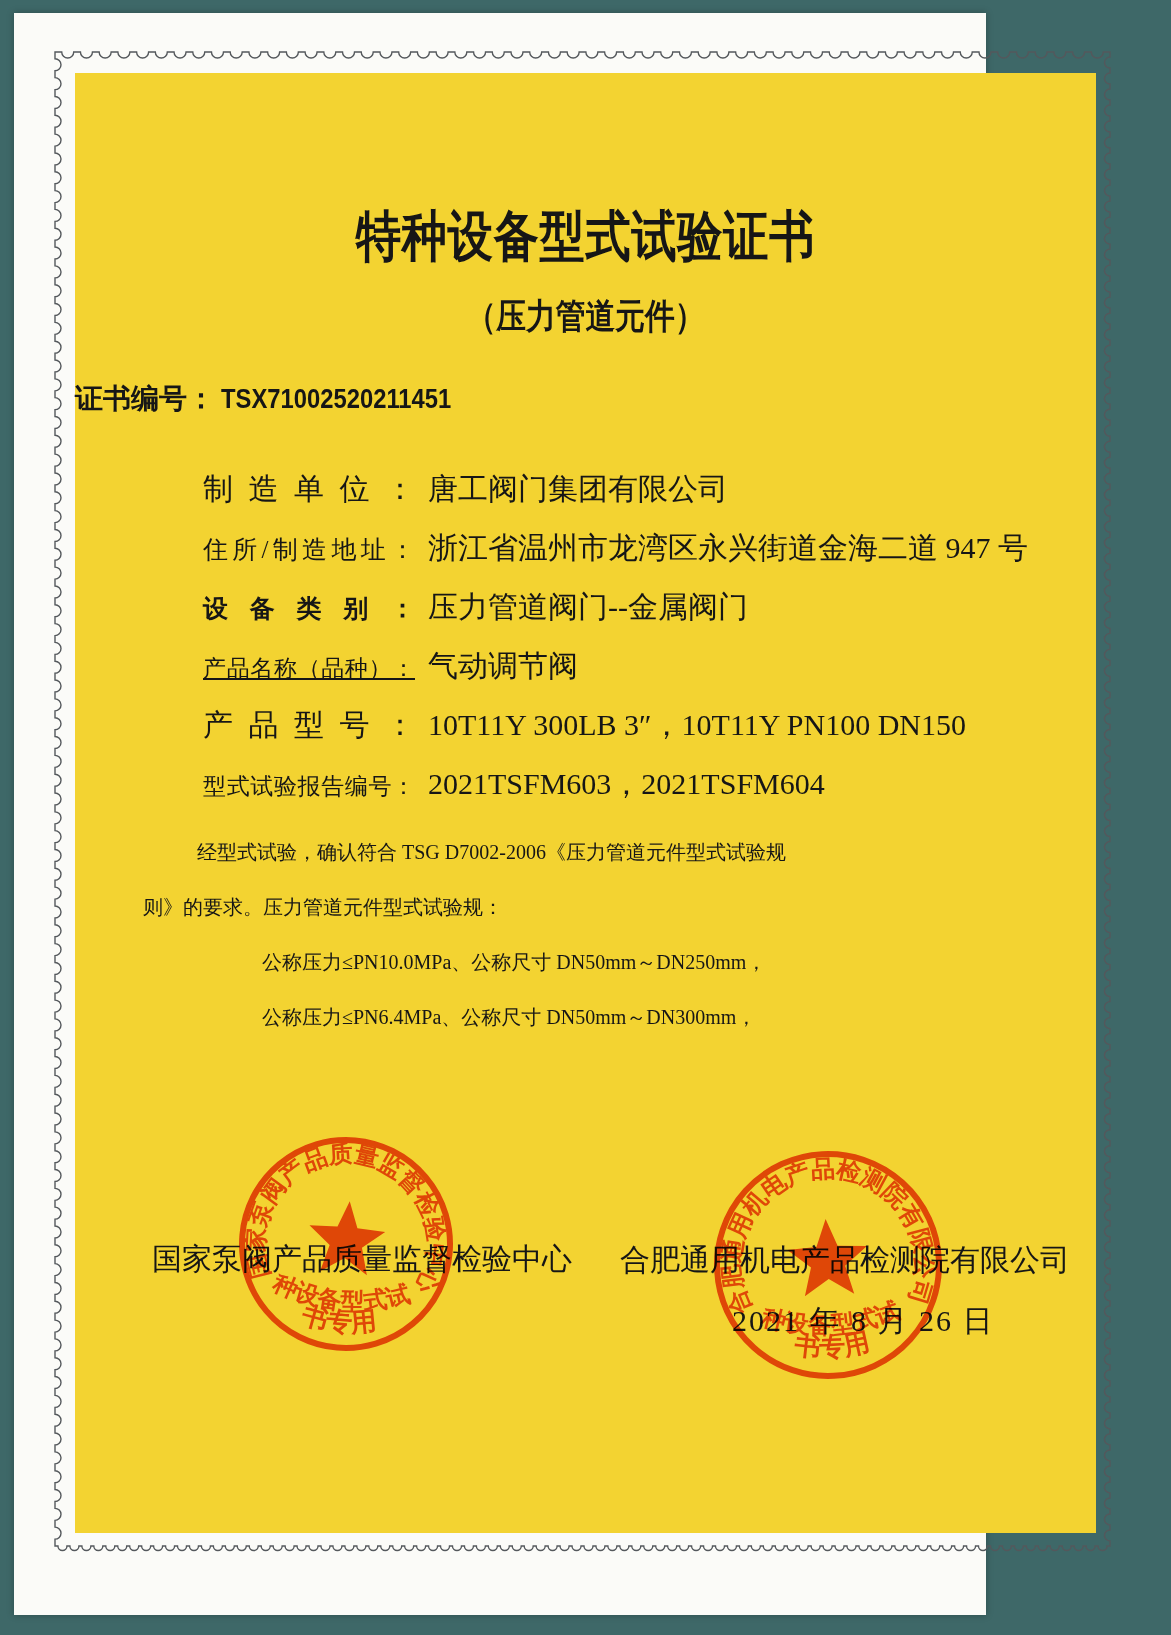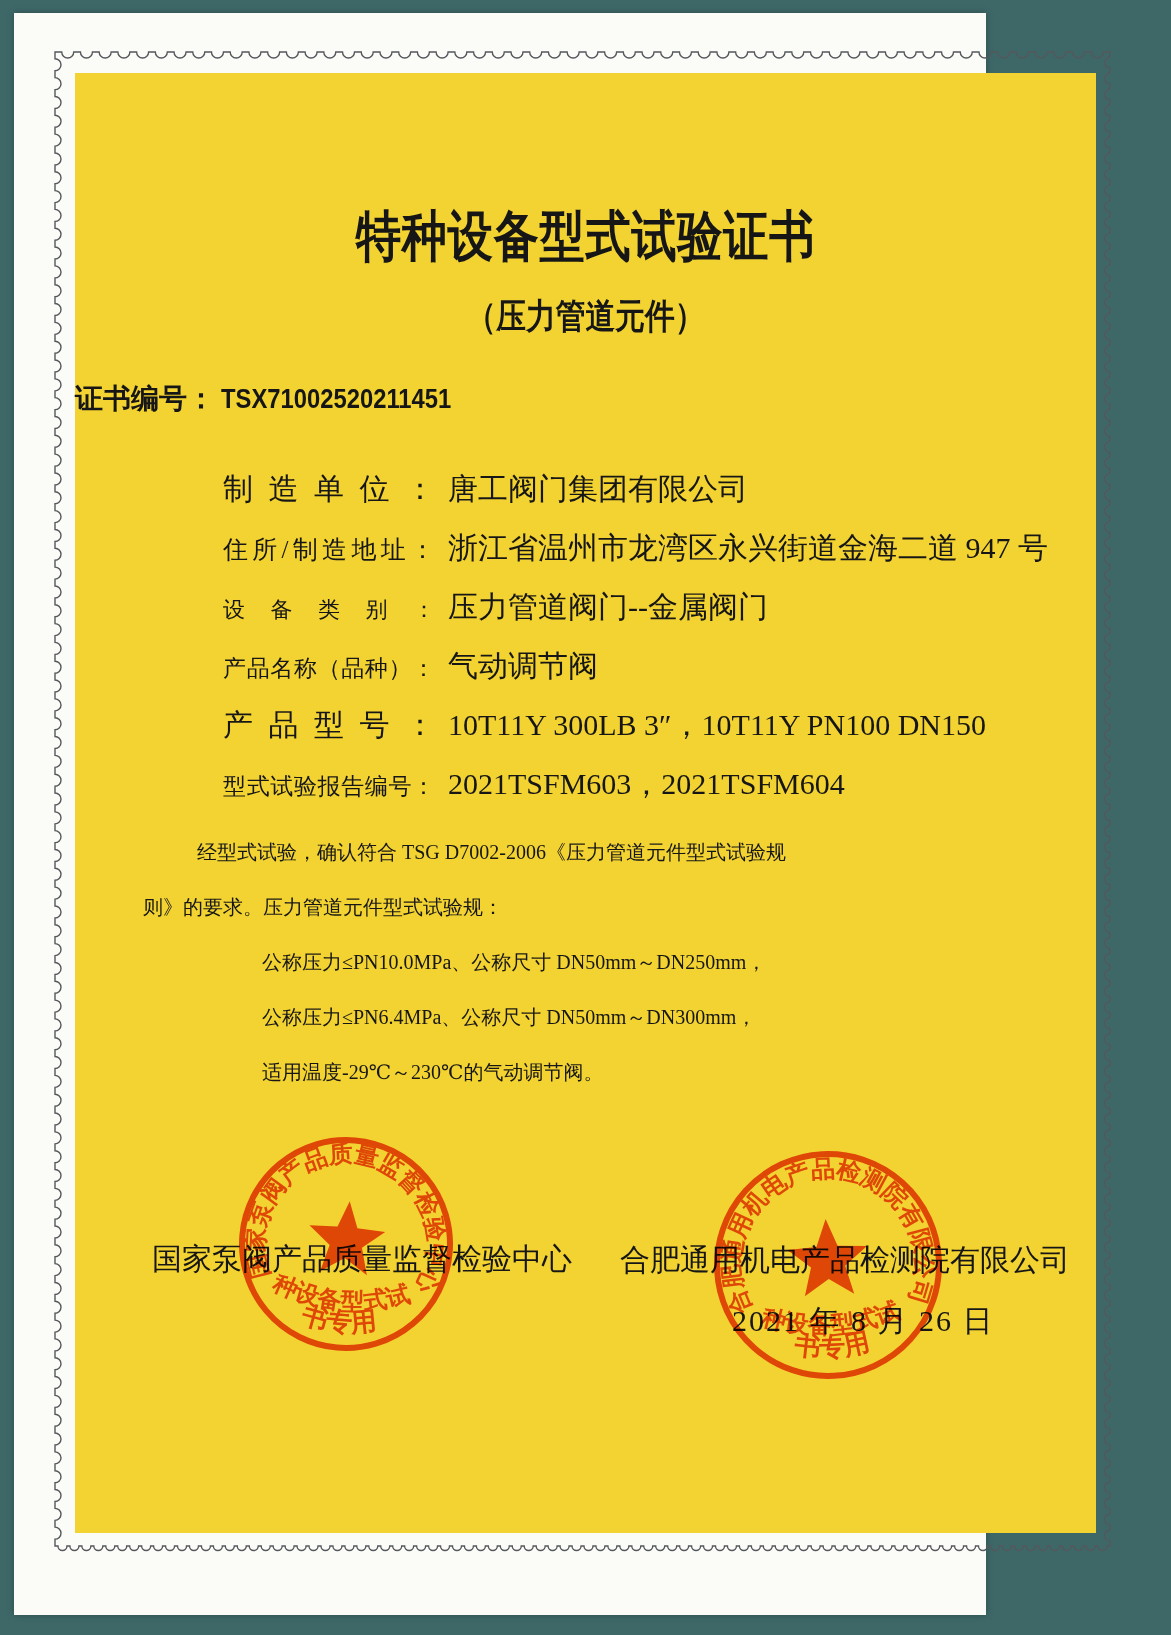--- a/index.html
+++ b/index.html
@@ -39,21 +39,21 @@
     position:absolute;top:224px;left:0;width:100%;
     text-align:center;font-size:35px;font-weight:600;line-height:40px;
     transform:scaleX(.85);
   }
   .certno{
     position:absolute;top:307px;left:0;width:100%;
     text-align:left;font-size:28px;font-weight:bold;line-height:38px;
     font-family:"Liberation Sans","DejaVu Sans",sans-serif;
   }
   .certno-val{display:inline-block;transform:scaleX(.85);transform-origin:0 50%;margin-left:6px;letter-spacing:0;}
-  .fields{position:absolute;top:386px;left:128px;right:28px;margin-left:20px;}
+  .fields{position:absolute;top:386px;left:128px;right:28px;}
   .frow{height:59px;line-height:59px;font-size:30px;white-space:nowrap;}
   .flabel{
     display:inline-block;width:212px;white-space:nowrap;
     text-align:justify;text-align-last:justify;vertical-align:baseline;
   }
   .fvalue{margin-left:13px;}
   .statement{position:absolute;top:752px;left:68px;right:30px;font-size:20px;line-height:55px;}
   .sline{white-space:nowrap;}
   .sline.indent{padding-left:54px;}
   .sline.spec{padding-left:119px;}
@@ -84,32 +84,31 @@
   <div class="cert">
 
     <div class="title">特种设备型式试验证书</div>
     <div class="subtitle">（压力管道元件）</div>
 
     <div class="certno"><span>证书编号：</span><span class="certno-val">TSX71002520211451</span></div>
 
     <div class="fields">
       <div class="frow"><span class="flabel" style="font-size: 30px;">制造单位：</span><span class="fvalue">唐工阀门集团有限公司</span></div>
       <div class="frow"><span class="flabel" style="font-size: 25px;">住所/制造地址：</span><span class="fvalue">浙江省温州市龙湾区永兴街道金海二道 947 号</span></div>
-      <div class="frow"><span class="flabel" style="font-size: 22px;">设备类别：</span><span class="fvalue">压力管道阀门--金属阀门</span></div>
-      <div class="frow"><span class="flabel" style="font-size: 23px;">产品名称（品种）：</span><span class="fvalue">气动调节阀</span></div>
+      <div class="frow"><span class="flabel" style="font-size: 25px; font-weight: bold;">设备类别：</span><span class="fvalue">压力管道阀门--金属阀门</span></div>
+      <div class="frow"><span class="flabel" style="font-size: 23px; text-decoration: underline;">产品名称（品种）：</span><span class="fvalue">气动调节阀</span></div>
       <div class="frow"><span class="flabel" style="font-size: 30px;">产品型号：</span><span class="fvalue">10T11Y 300LB 3″，10T11Y PN100 DN150</span></div>
       <div class="frow"><span class="flabel" style="font-size: 23px;">型式试验报告编号：</span><span class="fvalue">2021TSFM603，2021TSFM604</span></div>
     </div>
 
     <div class="statement">
       <div class="sline indent">经型式试验，确认符合 TSG D7002-2006《压力管道元件型式试验规</div>
       <div class="sline">则》的要求。压力管道元件型式试验规：</div>
       <div class="sline spec">公称压力≤PN10.0MPa、公称尺寸 DN50mm～DN250mm，</div>
       <div class="sline spec">公称压力≤PN6.4MPa、公称尺寸 DN50mm～DN300mm，</div>
-      <div class="sline spec">适用温度-29℃～230℃的气动调节阀。</div>
     </div>
 
     <div class="org org-left">国家泵阀产品质量监督检验中心</div>
     <div class="org org-right">合肥通用机电产品检测院有限公司</div>
     <div class="date">2021 年 8 月 26 日</div>
 
     <svg class="stamp stamp-left" width="218" height="218" viewBox="0 0 218 218">
       <defs>
         <path id="l-arc" d="M34.7 143.7 A82 82 0 1 1 183.3 143.7"></path>
         <path id="l-in1" d="M44 162 Q109 186 174 162"></path>

